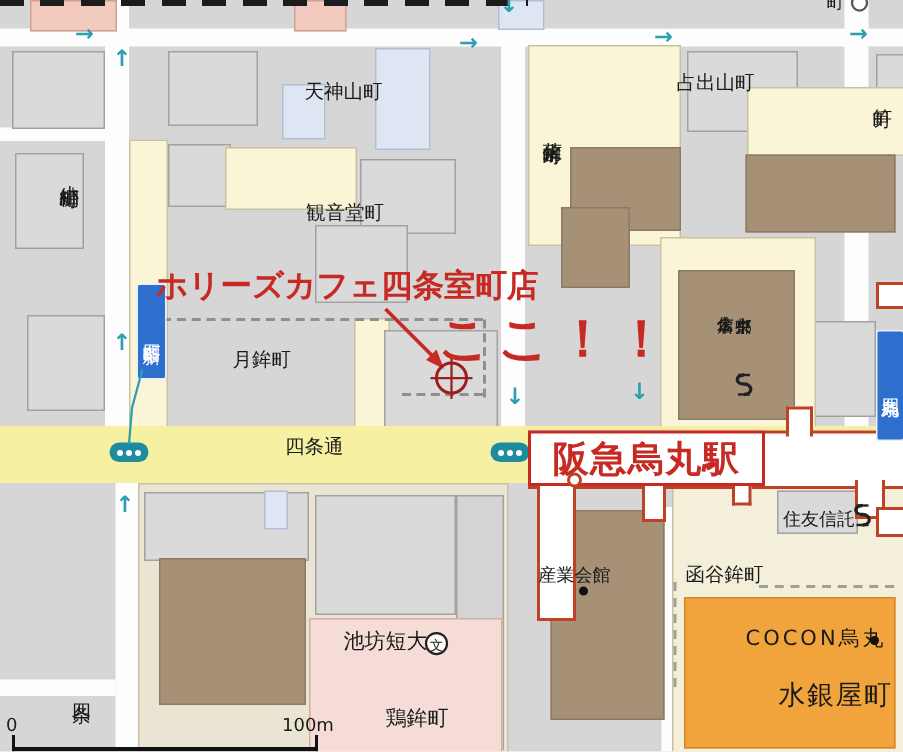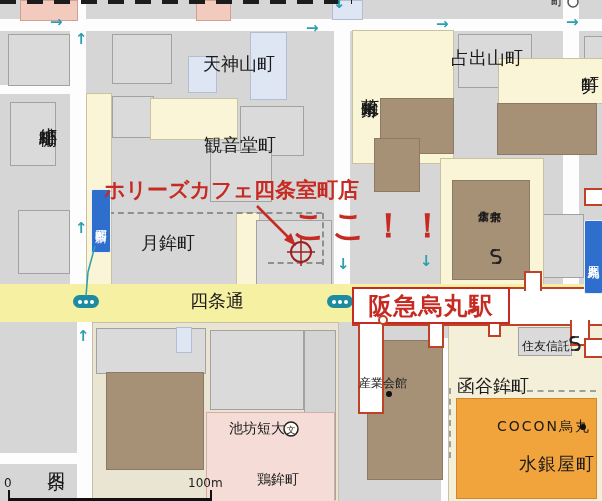--- a/index.html
+++ b/index.html
@@ -8,21 +8,21 @@
   .abs{position:absolute;}
   .street{background:#fdfdfd;position:absolute;}
   .bo{position:absolute;border:1px solid #a2a2a2;background:#dadada;}
   .cream{position:absolute;background:#faf5d7;border:1px solid #c9c2a0;}
   .beige{position:absolute;background:#e9e5d2;border:1px solid #c5c0ab;}
   .brown{position:absolute;background:#a69076;border:1px solid #8b7a66;}
   .pink{position:absolute;background:#f2cabe;border:1px solid #cfa093;}
   .bigpink{position:absolute;background:#f5dcd6;border:1px solid #d3aea6;}
   .lblue{position:absolute;background:#dee6f3;border:1px solid #b3bed2;}
   .orange{position:absolute;background:#f2a43c;border:1px solid #d2882a;}
-  .lbl{position:absolute;font-size:18px;line-height:1.05;white-space:nowrap;z-index:30;}
+  .lbl{position:absolute;font-size:13px;line-height:1.05;white-space:nowrap;z-index:30;}
   .vert{writing-mode:vertical-rl;text-orientation:upright;letter-spacing:1px;}
   .poi{font-size:12px;}
   .shinkin{font-size:11px;letter-spacing:0;}
   .sign{position:absolute;background:#2e6fce;color:#fff;border:1px solid #e8eefc;border-radius:2px;
         writing-mode:vertical-rl;text-orientation:upright;font-size:12px;line-height:1;
         display:flex;align-items:center;justify-content:center;z-index:32;}
   .arrow{position:absolute;color:#2b9fb0;font-weight:bold;font-size:15px;z-index:20;}
   .rail{position:absolute;left:0;top:298;width:352px;height:4px;z-index:12;
         background:repeating-linear-gradient(90deg,#1c1c1c 0 16px,rgba(0,0,0,0) 16px 27px);}
   .oval{position:absolute;width:26px;height:13px;border-radius:7px;background:#1d8ca0;z-index:14;
@@ -134,21 +134,21 @@
   <span class="arrow" style="left:306px;top:19px">→</span>
   <span class="arrow" style="left:436px;top:15px">→</span>
   <span class="arrow" style="left:566px;top:13px">→</span>
   <span class="arrow" style="left:333px;top:-6px">↓</span>
   <span class="arrow" style="left:337px;top:255px">↓</span>
   <span class="arrow" style="left:420px;top:252px">↓</span>
 
   <div class="lbl" style="left:203px;top:55px">天神山町</div>
   <div class="lbl" style="left:451px;top:49px">占出山町</div>
   <div class="lbl" style="left:204px;top:136px">観音堂町</div>
-  <div class="lbl" style="left:141px;top:234px">月鉾町</div>
+  <div class="lbl" style="left:155px;top:234px">月鉾町</div>
   <div class="lbl vert" style="left:360px;top:84px">菊水鉾町</div>
   <div class="lbl vert" style="left:38px;top:113px">小結棚町</div>
   <div class="lbl vert" style="left:580px;top:62px">笋町</div>
   <div class="lbl vert shinkin" style="left:489px;top:202px">京都中央</div>
   <div class="lbl vert shinkin" style="left:477px;top:202px">信金本店</div>
   <div class="lbl" style="left:457px;top:377px">函谷鉾町</div>
   <div class="lbl poi" style="left:522px;top:340px">住友信託</div>
   <div class="lbl poi" style="left:359px;top:377px">産業会館</div>
   <div class="abs" style="left:386px;top:391px;width:6px;height:6px;border-radius:50%;background:#111;z-index:30"></div>
   <div class="lbl" style="left:497px;top:419px;letter-spacing:2px;font-size:14px">COCON烏丸</div>

